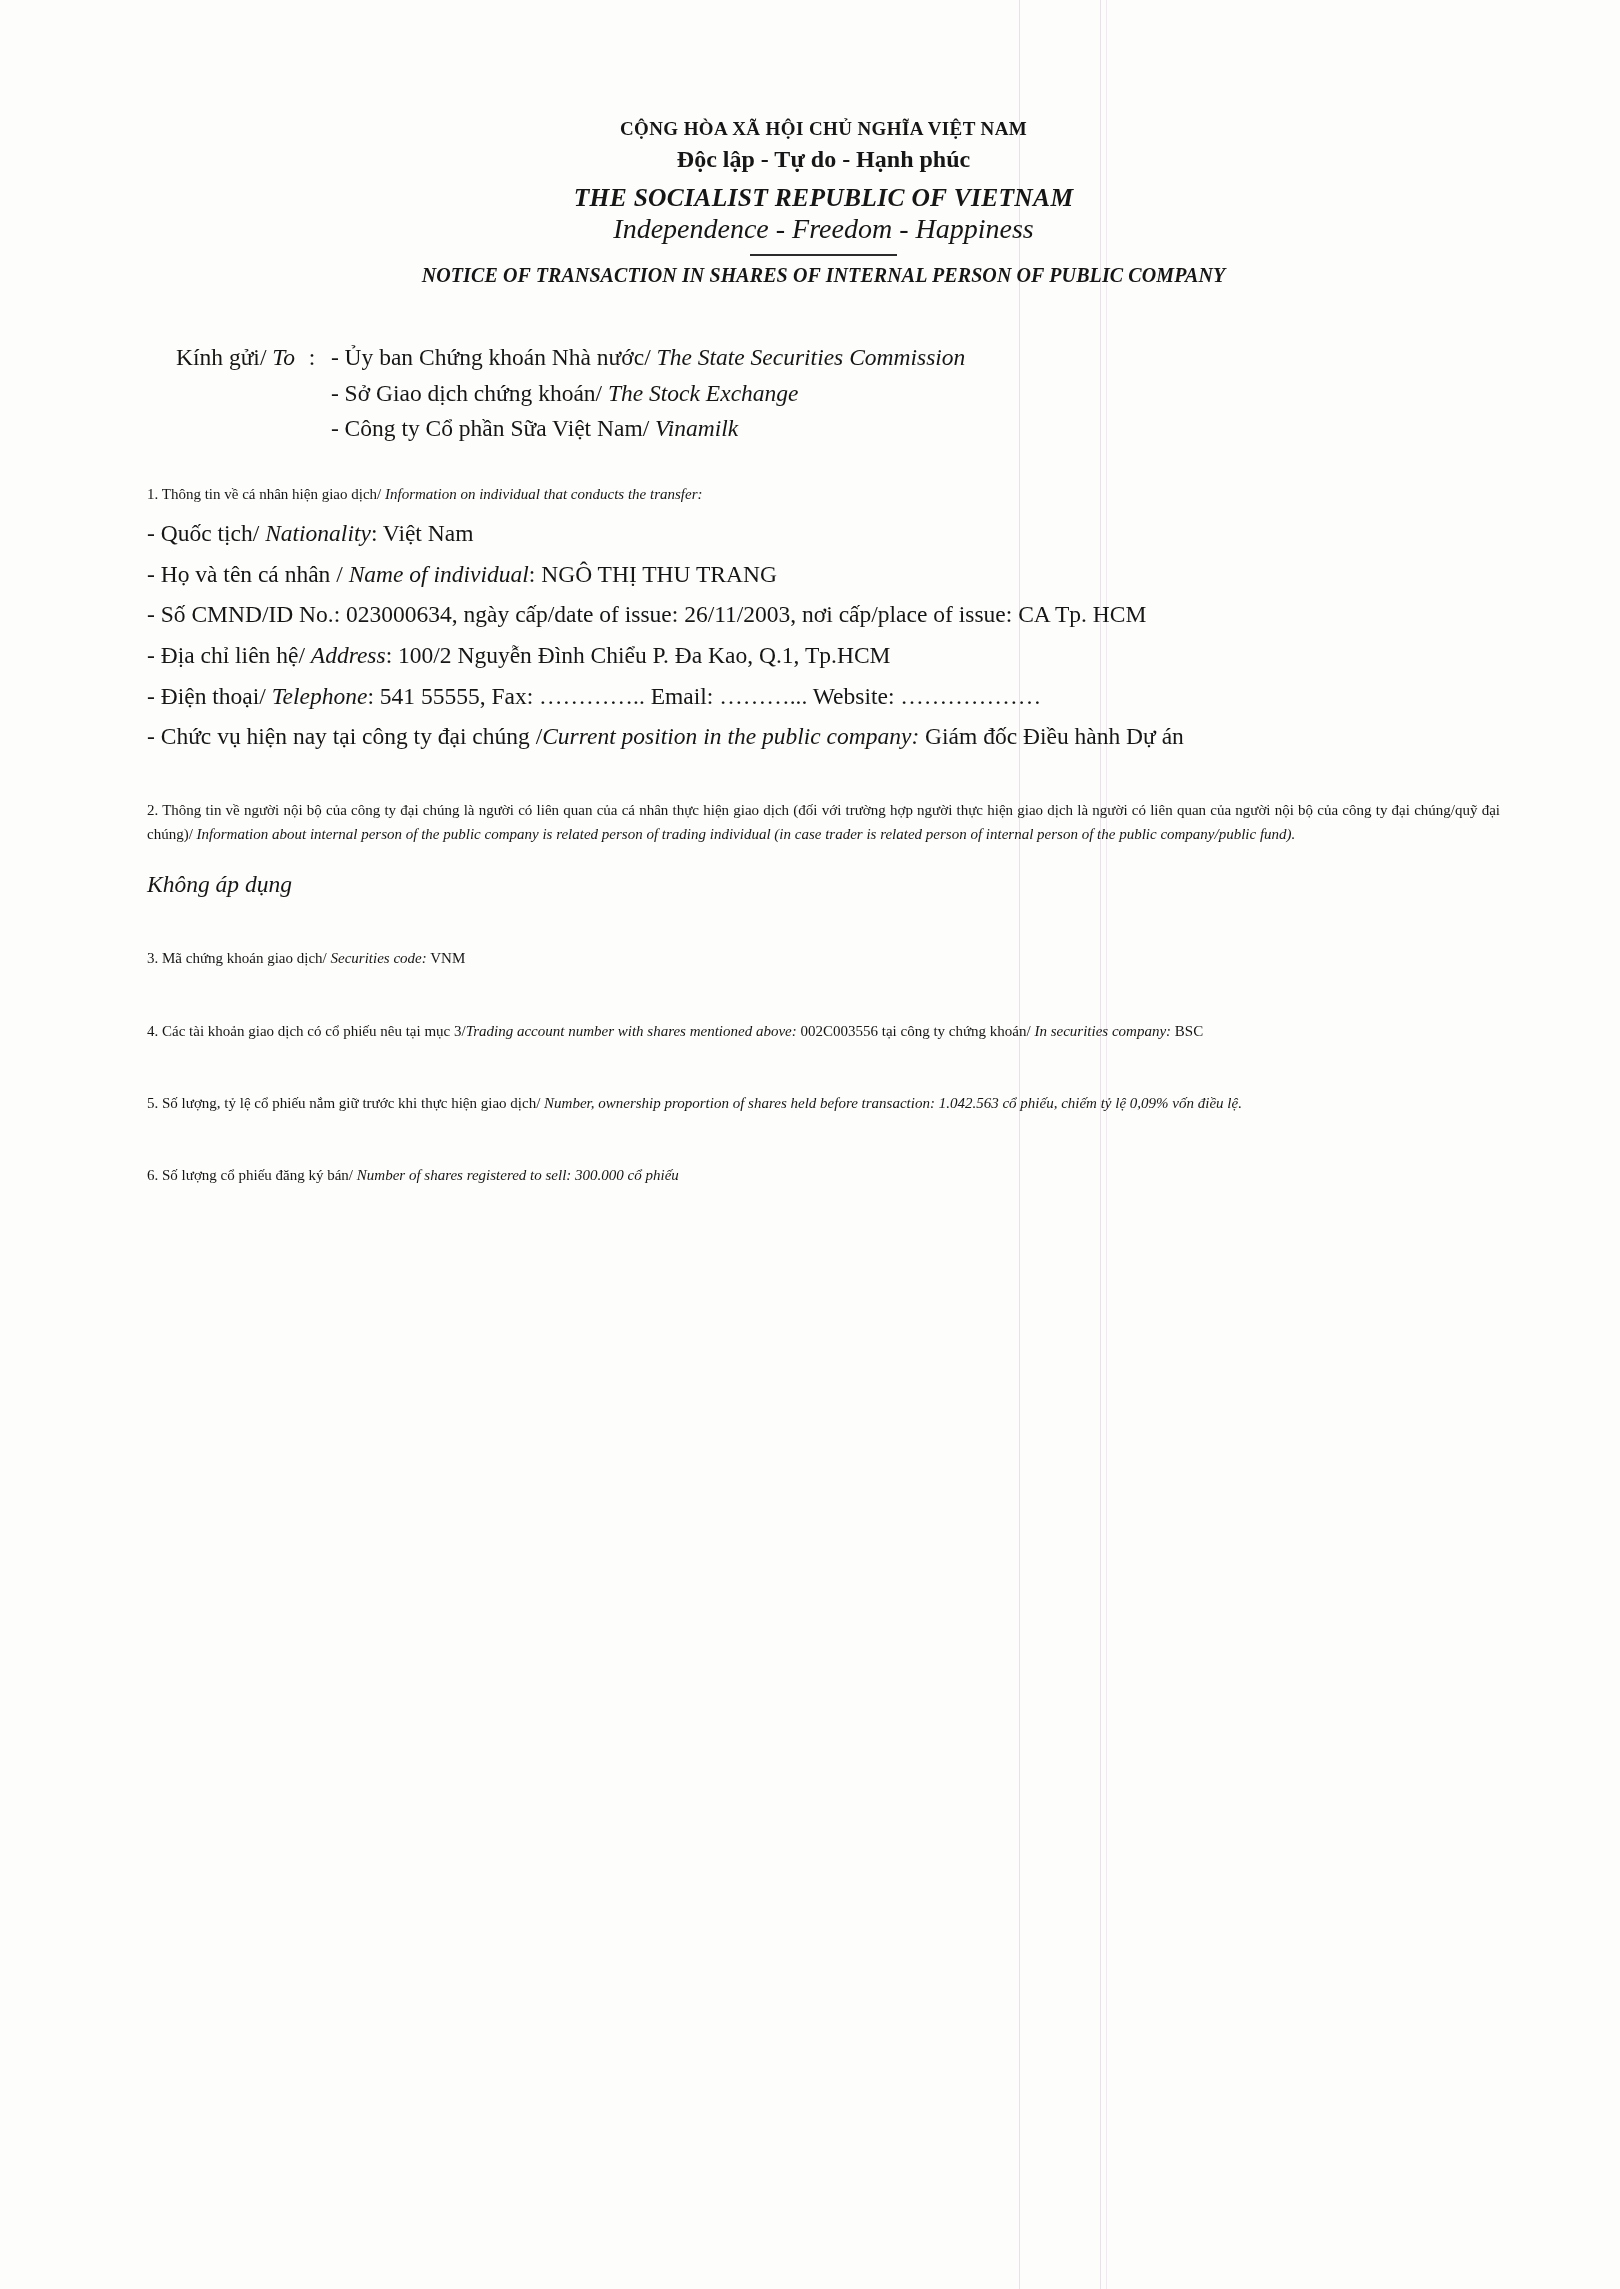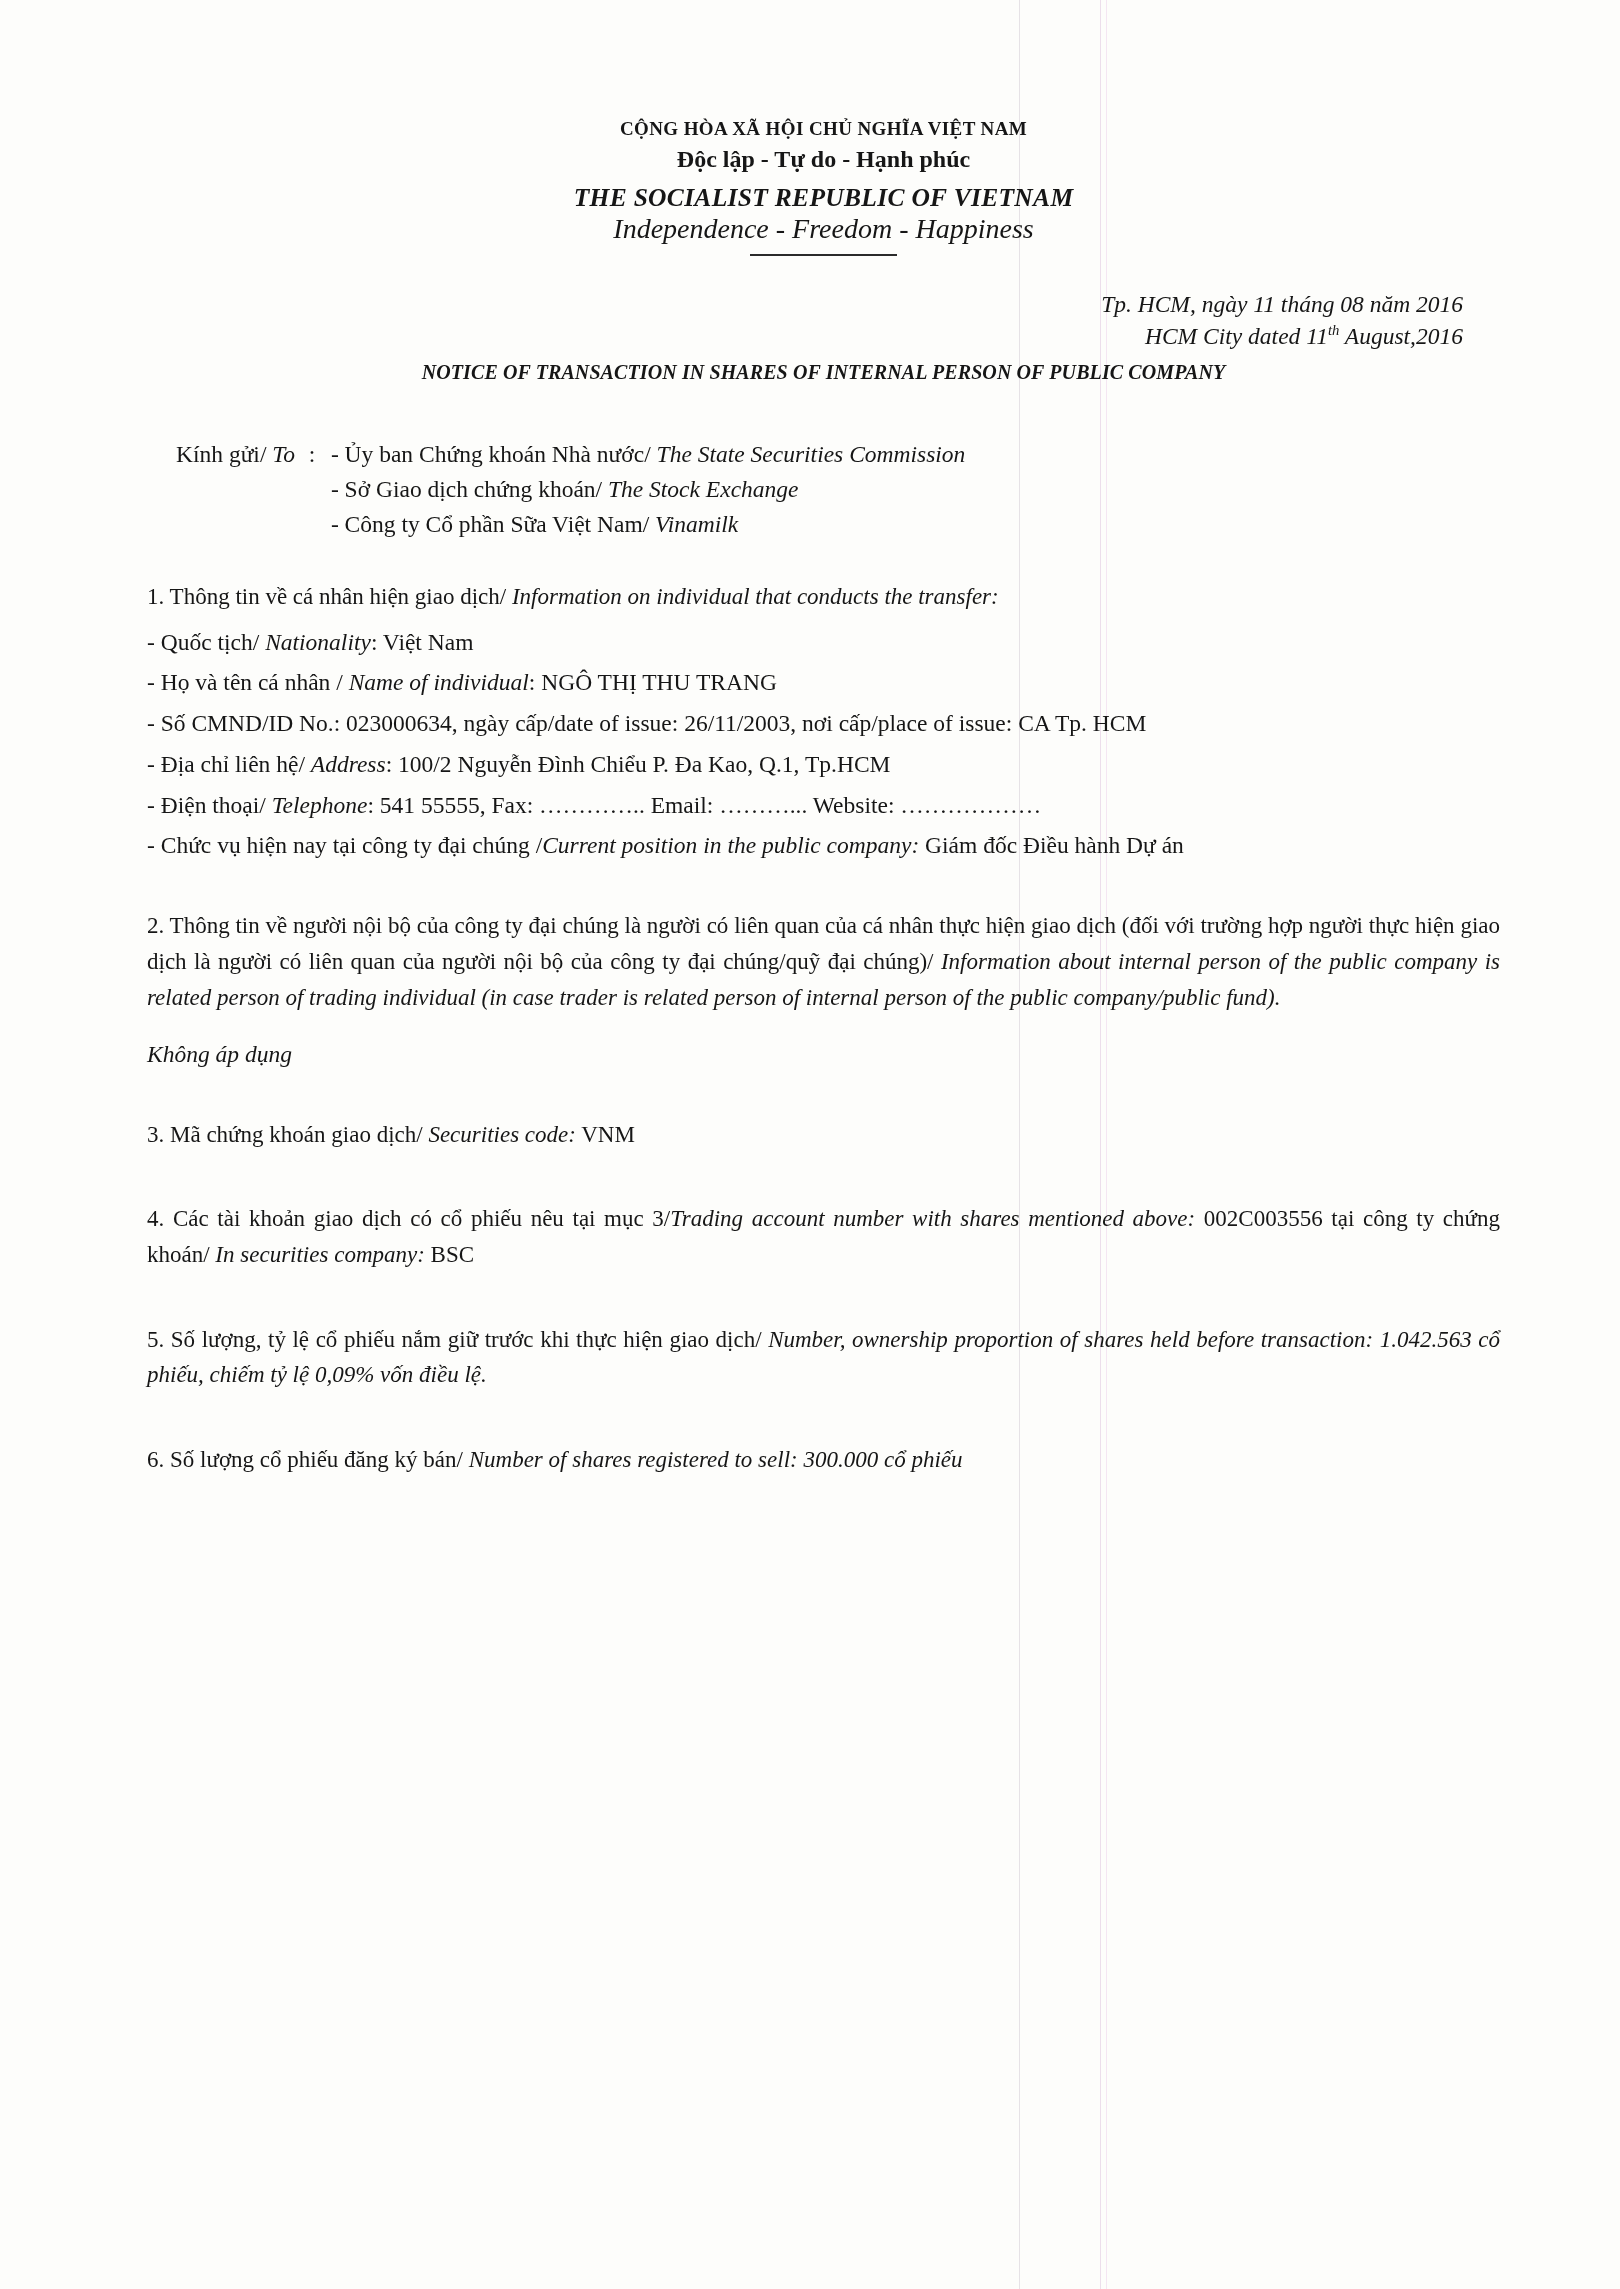--- a/index.html
+++ b/index.html
@@ -105,21 +105,21 @@
     font-size: 23.5px;
     line-height: 1.5;
     display: flex;
   }
   .to-label { white-space: nowrap; padding-right: 13.7px; }
   .to-colon { padding-right: 15.7px; }
   .to-list div { white-space: nowrap; }
 
   .section {
     margin-top: 37px;
-    font-size: 23px;
+    font-size: 15px;
     line-height: 1.55;
     text-align: justify;
   }
   .section.para { text-align: justify; }
   .gap-lg { margin-top: 49px; }
 
   .row { margin-top: 13.7px; font-size: 23.5px; }
   .indent-note { margin-top: 25.5px; font-style: italic; font-size: 23.5px; }
 </style>
 </head>
@@ -131,24 +131,20 @@
   <div class="scanline c"></div>
 
   <div class="content">
 
     <div class="center line-1">CỘNG HÒA XÃ HỘI CHỦ NGHĨA VIỆT NAM</div>
     <div class="center line-2">Độc lập - Tự do - Hạnh phúc</div>
     <div class="center line-3">THE SOCIALIST REPUBLIC OF VIETNAM</div>
     <div class="center line-4">Independence - Freedom - Happiness</div>
     <div class="rule"></div>
 
-    <div class="datebox">
-      <div>Tp. HCM, ngày 11 tháng 08 năm 2016</div>
-      <div><span>HCM City dated 11</span><sup>th</sup><span> August,2016</span></div>
-    </div>
 
     <div class="title-en">NOTICE OF TRANSACTION IN SHARES OF INTERNAL PERSON OF PUBLIC COMPANY</div>
 
     <div class="to-block">
       <div class="to-label">
         <span>Kính gửi/</span>
         <span class="i">To</span>
       </div>
       <div class="to-colon">:</div>
       <div class="to-list">

